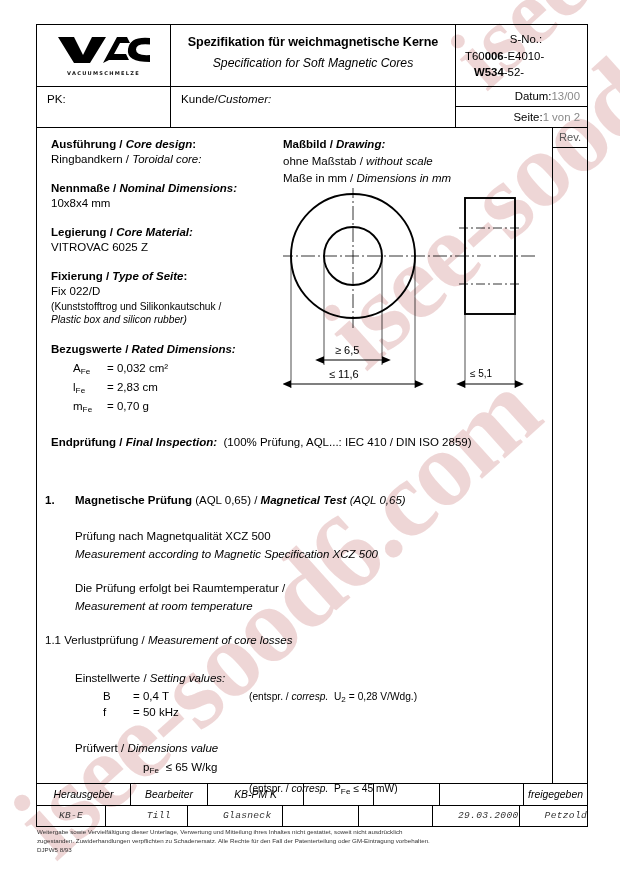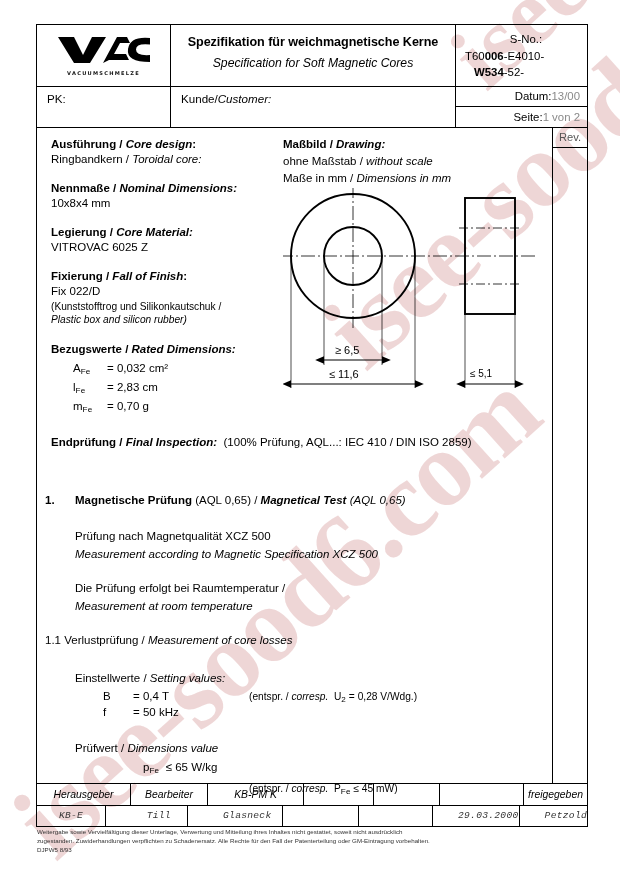--- a/index.html
+++ b/index.html
@@ -337,21 +337,21 @@
           <b>Nennmaße</b><b> / </b><span class="bi">Nominal Dimensions:</span>
         </div>
         <div class="tb" style="left:14px; top:68px;">10x8x4 mm</div>
 
         <div class="tb" style="left:14px; top:97px;">
           <b>Legierung</b><b> / </b><span class="bi">Core Material:</span>
         </div>
         <div class="tb" style="left:14px; top:112px;">VITROVAC 6025 Z</div>
 
         <div class="tb" style="left:14px; top:141px;">
-          <b>Fixierung</b><b> / </b><span class="bi">Fall of Finish</span><b>:</b>
+          <b>Fixierung</b><b> / </b><span class="bi">Type of Seite</span><b>:</b>
         </div>
         <div class="tb" style="left:14px; top:156px;">Fix 022/D</div>
         <div class="tb sm" style="left:14px; top:172px;">(Kunststofftrog und Silikonkautschuk /</div>
         <div class="tb sm" style="left:14px; top:185px;"><i>Plastic box and silicon rubber)</i></div>
 
         <div class="tb" style="left:14px; top:214px;">
           <b>Bezugswerte</b><b> / </b><span class="bi">Rated Dimensions:</span>
         </div>
         <div class="tb" style="left:36px; top:233px;">
           <span style="display:inline-block;width:34px;"><span>A</span><span class="sub">Fe</span></span><span>= 0,032 cm²</span>

